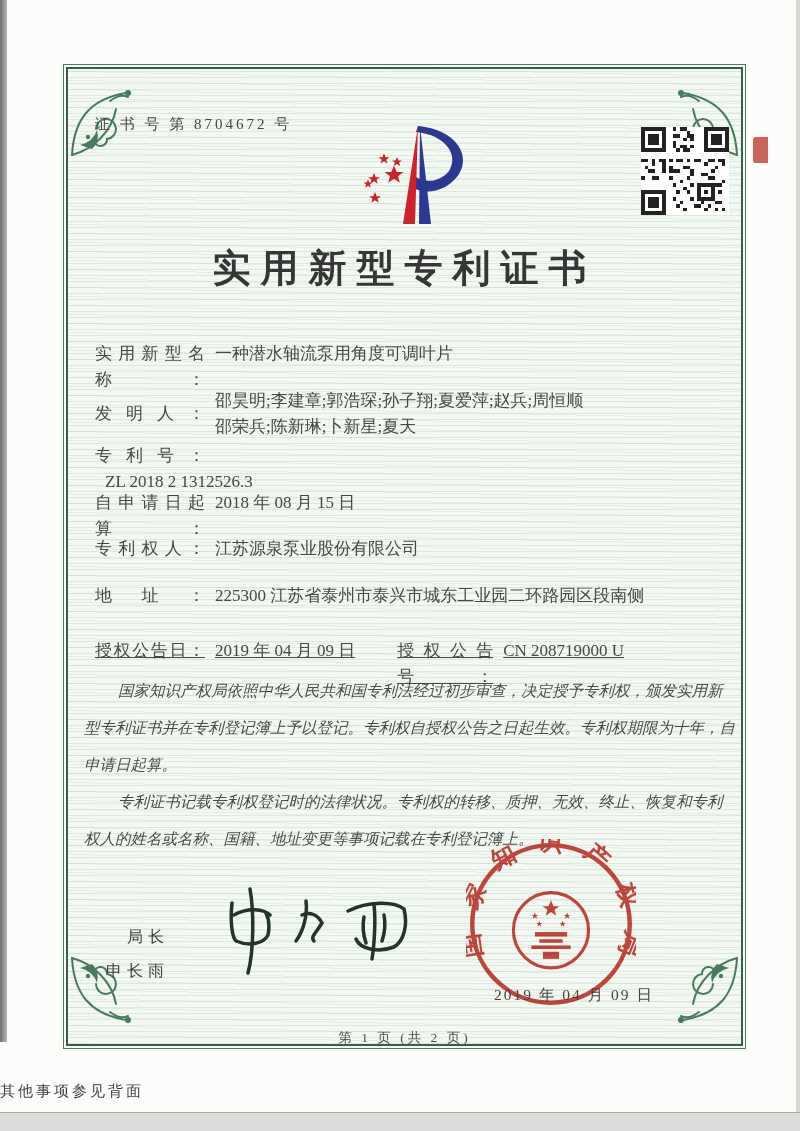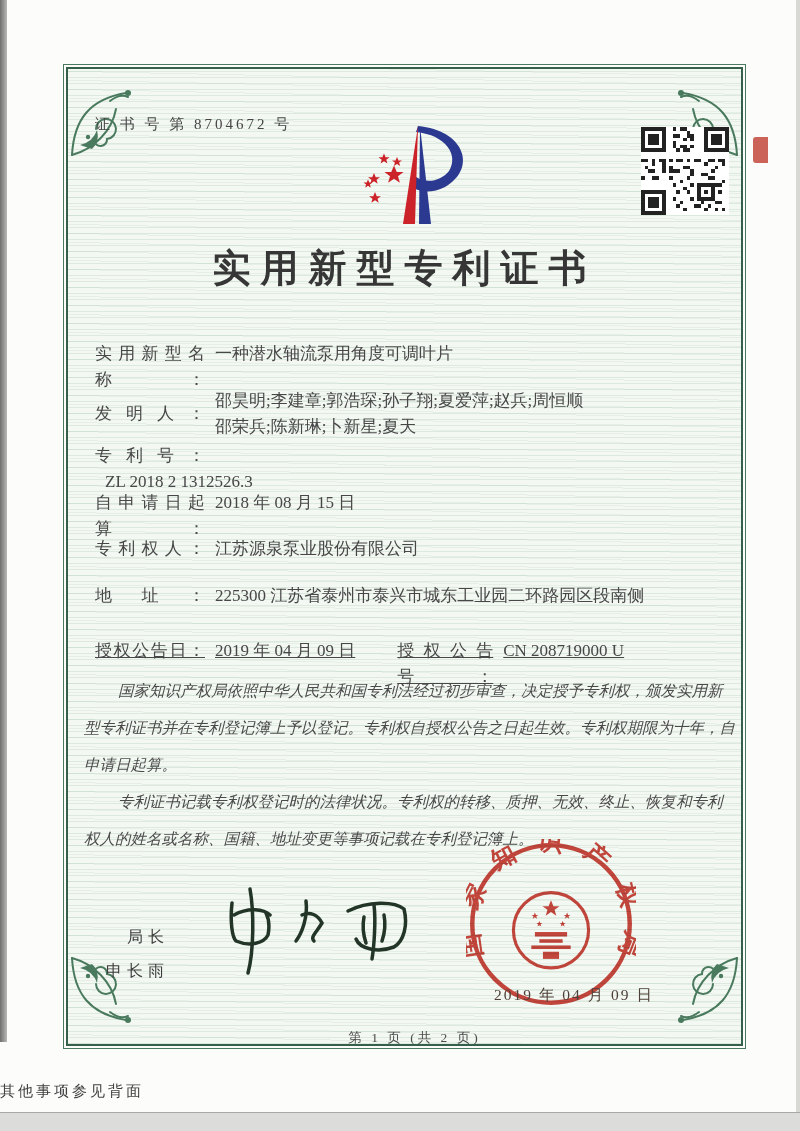--- a/index.html
+++ b/index.html
@@ -63,21 +63,21 @@
 
   .director-block{position:absolute;left:38px;top:858px;font-size:16px;letter-spacing:5px;color:#3c3c3c;text-align:right;}
   .director-block div{margin-bottom:13px;}
   .signature-svg{position:absolute;left:130px;top:812px;width:250px;height:108px;}
 
   .seal{position:absolute;left:398px;top:770px;width:170px;height:170px;
     mix-blend-mode:multiply;opacity:.92;}
   .seal-date{position:absolute;left:426px;top:916px;font-size:15.5px;letter-spacing:2px;color:#4e4038;}
 
   .footer-page{position:absolute;left:0;top:960px;width:100%;text-align:center;
-    font-size:13.5px;letter-spacing:3px;color:#4c4c4c;padding-left:10px;}
+    font-size:13.5px;letter-spacing:3px;color:#4c4c4c;}
   .back-note{position:absolute;left:0;top:1082px;width:100%;text-align:left;padding-right:47px;
     box-sizing:border-box;font-size:15px;letter-spacing:3px;color:#3f3f3f;}
 </style>
 </head>
 <body>
 
 <div class="paper">
 
   <div class="scan-edge-left"></div>
   <div class="scan-edge-right"></div>

